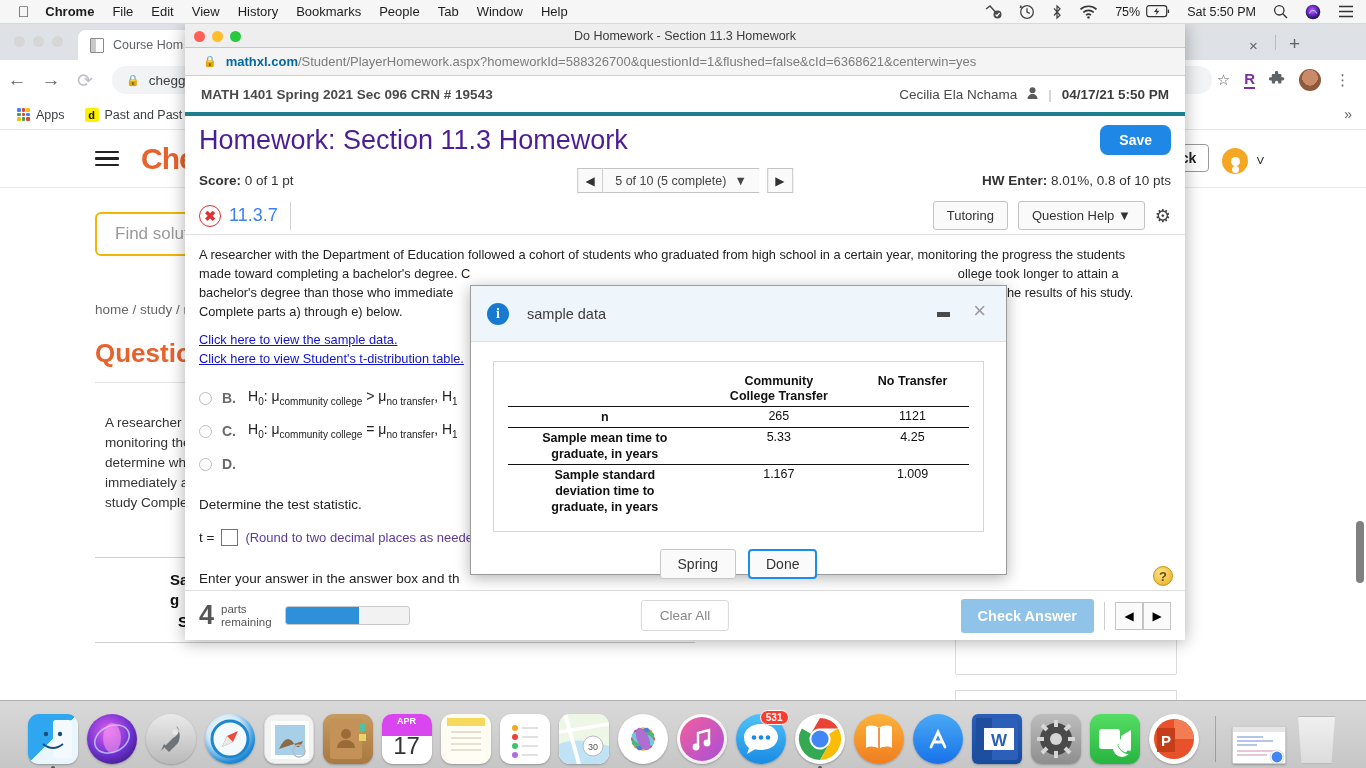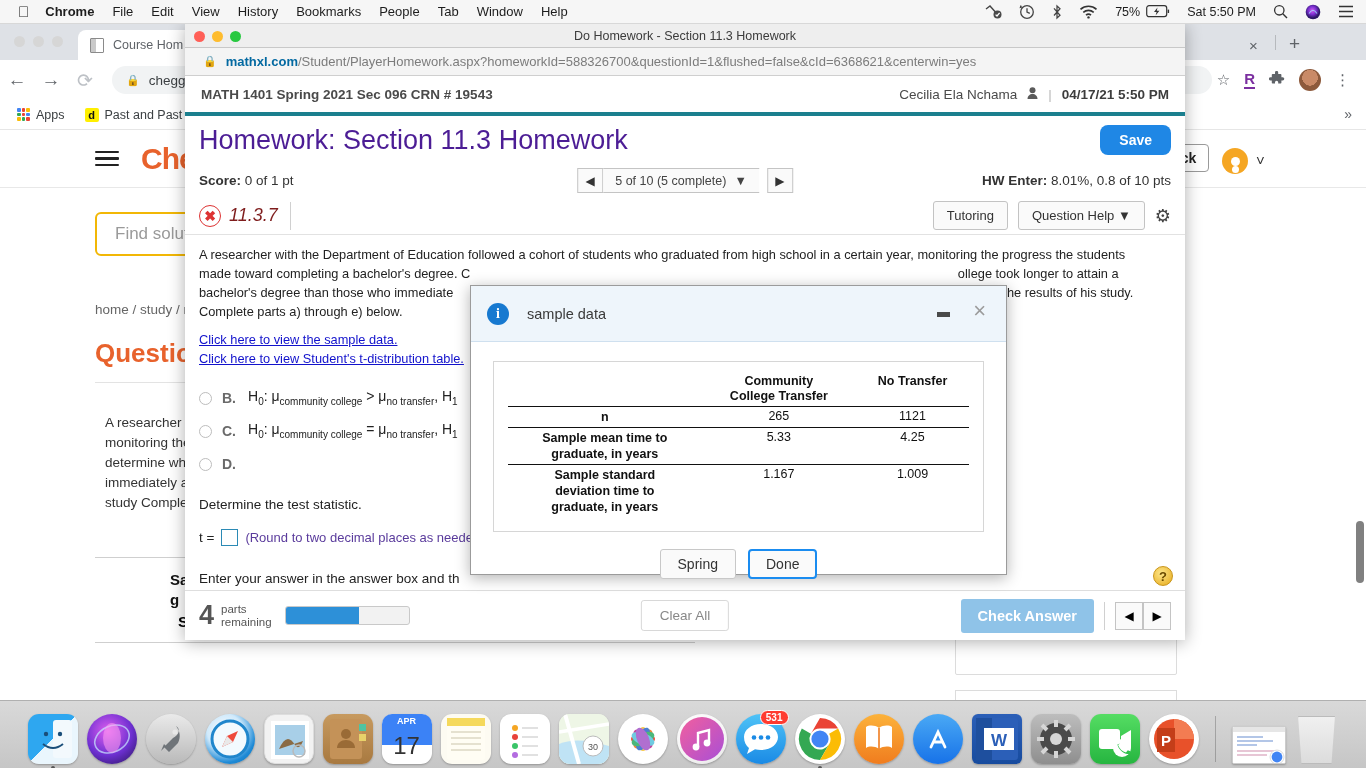--- a/index.html
+++ b/index.html
@@ -142,21 +142,21 @@
 
   .mxl-scorerow { height:33px; display:flex; align-items:center; padding:0 14px; font-size:13.5px; color:#333; position:relative; }
   .mxl-scorerow b{ font-weight:bold;}
   .pager { position:absolute; left:50%; transform:translateX(-50%); display:flex; align-items:center; }
   .pg-btn { width:26px; height:25px; border:1px solid #c4c4c4; background:#fafafa; display:flex; align-items:center; justify-content:center; font-size:12px; color:#333; }
   .pg-mid { height:25px; border-top:1px solid #c4c4c4; border-bottom:1px solid #c4c4c4; background:#fafafa; display:flex; align-items:center; gap:8px; padding:0 12px; font-size:12.5px; color:#444;}
   .hwscore { margin-left:auto; font-size:13.5px; color:#333;}
 
   .mxl-qrow { height:38px; display:flex; align-items:center; padding:0 14px; border-bottom:1px solid #e2e2e2; position:relative;}
   .xmark { width:22px; height:22px; border-radius:50%; border:1.5px solid #d33; color:#d33; font-weight:bold; font-size:14px; display:flex; align-items:center; justify-content:center; }
-  .qnum { margin-left:8px; font-size:18px; color:#7f1d1d; padding-right:12px; border-right:1px solid #d0d0d0; height:28px; display:flex; align-items:center;font-style:italic;}
+  .qnum { margin-left:8px; font-size:18px; color:#3b82f6; padding-right:12px; border-right:1px solid #d0d0d0; height:28px; display:flex; align-items:center;}
   .qrow-right { margin-left:auto; display:flex; align-items:center; gap:10px;}
   .gbtn { border:1px solid #c3c3c3; background:#fafafa; border-radius:3px; padding:6px 13px; font-size:13px; color:#333;}
   .gear { font-size:18px; color:#444; }
 
   .mxl-content { position:relative; padding:10px 14px 0 14px; font-size:12.8px; color:#222; line-height:19px;}
   .mxl-content a { color:#1212cc; text-decoration:underline; display:block; }
   .opts { margin-top:14px; }
   .opt { display:flex; align-items:center; gap:10px; height:33px; font-size:14px; color:#6a6a6a; }
   .radio { width:13px; height:13px; border-radius:50%; border:1.5px solid #bdbdbd; background:#fff; flex:none;}
   .opt .lt { font-weight:bold; color:#6a6a6a; width:16px;}
@@ -602,21 +602,21 @@
     <span class="dk" style="background:linear-gradient(180deg,#c79a5f,#a87940);">
       <svg width="50" height="50" viewBox="0 0 50 50">
           <rect x="7" y="5" width="32" height="40" rx="3" fill="#c49258"></rect>
           <rect x="36" y="10" width="7" height="7" fill="#4fc3a1"></rect>
           <rect x="36" y="20" width="7" height="7" fill="#e8d26a"></rect>
           <circle cx="23" cy="20" r="5" fill="#9a6b36"></circle>
           <path d="M14 34c0-5 4-8 9-8s9 3 9 8z" fill="#9a6b36"></path>
         </svg>
     </span>
     <span class="dk" style="background:#fff;">
-      <span style="position:absolute;left:0;top:0;width:100%;height:31px;background:#3b82f6;color:#fff;font-size:9px;font-weight:bold;text-align:center;line-height:14px;border-radius:10px 10px 0 0;">APR</span>
+      <span style="position:absolute;left:0;top:0;width:100%;height:22px;background:#d946ef;color:#fff;font-size:9px;font-weight:bold;text-align:center;line-height:14px;border-radius:10px 10px 0 0;">APR</span>
       <span style="position:absolute;left:0;top:14px;width:100%;height:36px;display:flex;align-items:center;justify-content:center;font-size:24px;color:#333;">17</span>
     </span>
     <span class="dk" style="background:#fdfbf2;">
       <svg width="50" height="50" viewBox="0 0 50 50">
           <rect x="6" y="4" width="38" height="42" rx="3" fill="#fffdf4"></rect>
           <rect x="6" y="4" width="38" height="8" fill="#f5d95c"></rect>
           <path d="M10 18H40M10 24H40M10 30H40M10 36H40" stroke="#ddd8c4" stroke-width="1.4"></path>
         </svg>
     </span>
     <span class="dk" style="background:#fff;">

